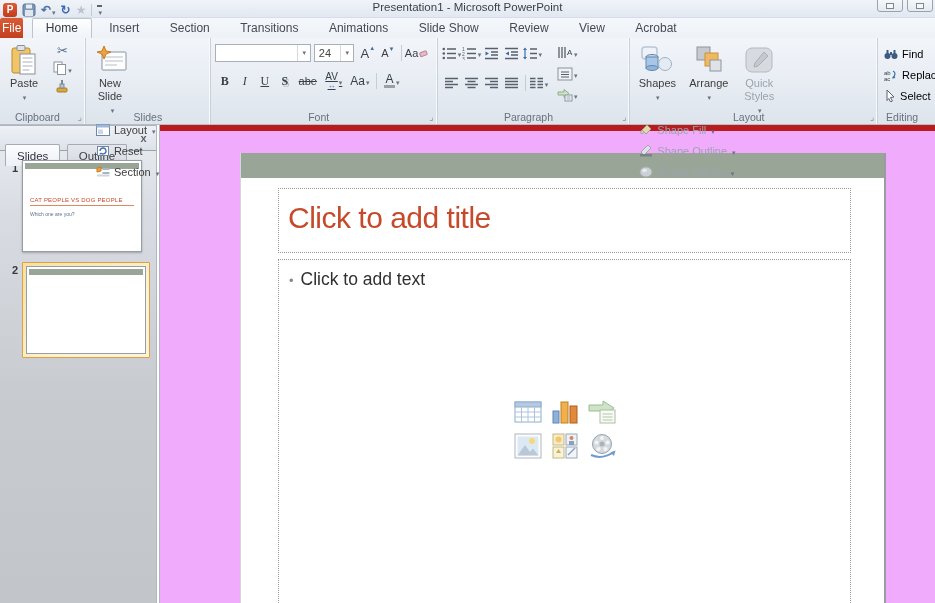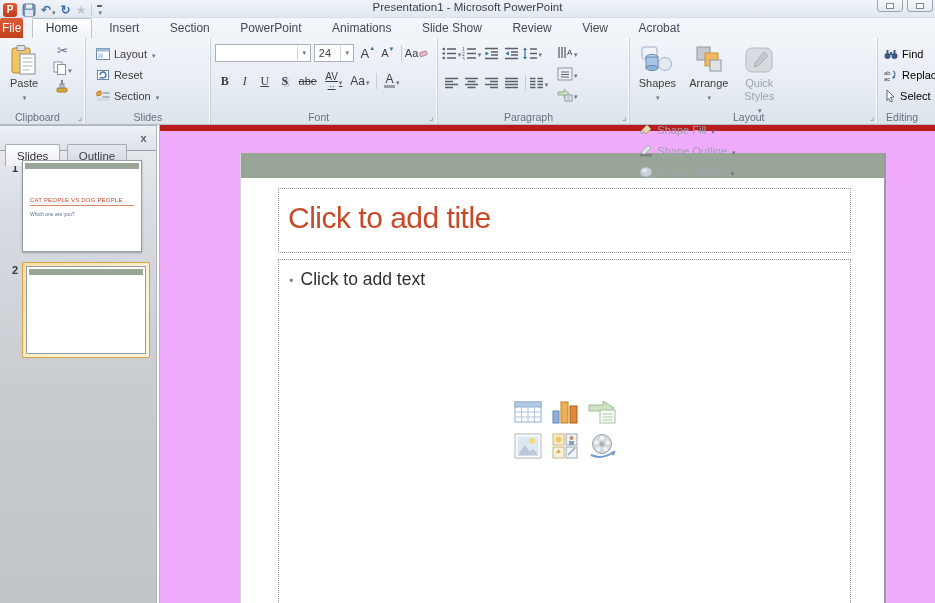--- a/index.html
+++ b/index.html
@@ -148,21 +148,21 @@
           <span class="g"></span>
         </span>
     </div>
   </div>
 
   <div class="tabrow">
     <span class="tab file">File</span>
     <span class="tab active">Home</span>
     <span class="tab">Insert</span>
     <span class="tab">Section</span>
-    <span class="tab">PowerPoint</span>
+    <span class="tab">Transitions</span>
     <span class="tab">Animations</span>
     <span class="tab">Slide Show</span>
     <span class="tab">Review</span>
     <span class="tab">View</span>
     <span class="tab">Acrobat</span>
   </div>
 
   <div class="ribbon">
 
     <div class="group" style="width:86px;">
@@ -195,20 +195,31 @@
               <rect x="5" y="5" width="4" height="4" fill="#b9c2cc" stroke="#828c98"></rect>
               <rect x="6" y="1" width="2" height="4" fill="#7e8894"></rect>
             </svg>
         </span>
       </div>
       <div class="glabel">Clipboard</div>
       <span class="dlg">⌟</span>
     </div>
 
     <div class="group" style="width:125px;">
+      <div class="bigbtn" style="width:44px;">
+        <div class="bicon">
+          <svg width="32" height="30" viewBox="0 0 32 30">
+              <rect x="6" y="7" width="24" height="18" rx="1" fill="#fdfdfd" stroke="#8a93a0"></rect>
+              <path d="M9 12h18M9 16h18M9 20h12" stroke="#b9c1ca"></path>
+              <path d="M8 1 L10 6 L15 7 L10 9 L8 14 L6 9 L1 7 L6 6 Z" fill="#f0a13c" stroke="#c87d1e"></path>
+            </svg>
+        </div>
+        <div class="blabel" style="width:34px;">New Slide</div>
+        <span class="dd"></span>
+      </div>
       <div class="col" style="margin-left:3px; padding-top:2px;text-align:right;">
         <span class="smallbtn">
           <svg width="14" height="12" viewBox="0 0 14 12">
               <rect x="0.5" y="0.5" width="13" height="11" fill="#fff" stroke="#6f86a5"></rect>
               <rect x="0.5" y="0.5" width="13" height="3" fill="#9fb8d8"></rect>
               <rect x="2" y="5.5" width="5" height="4.5" fill="#c8d8ec"></rect>
             </svg>
           <span>Layout</span>
             <span class="dd"></span>
         </span>

